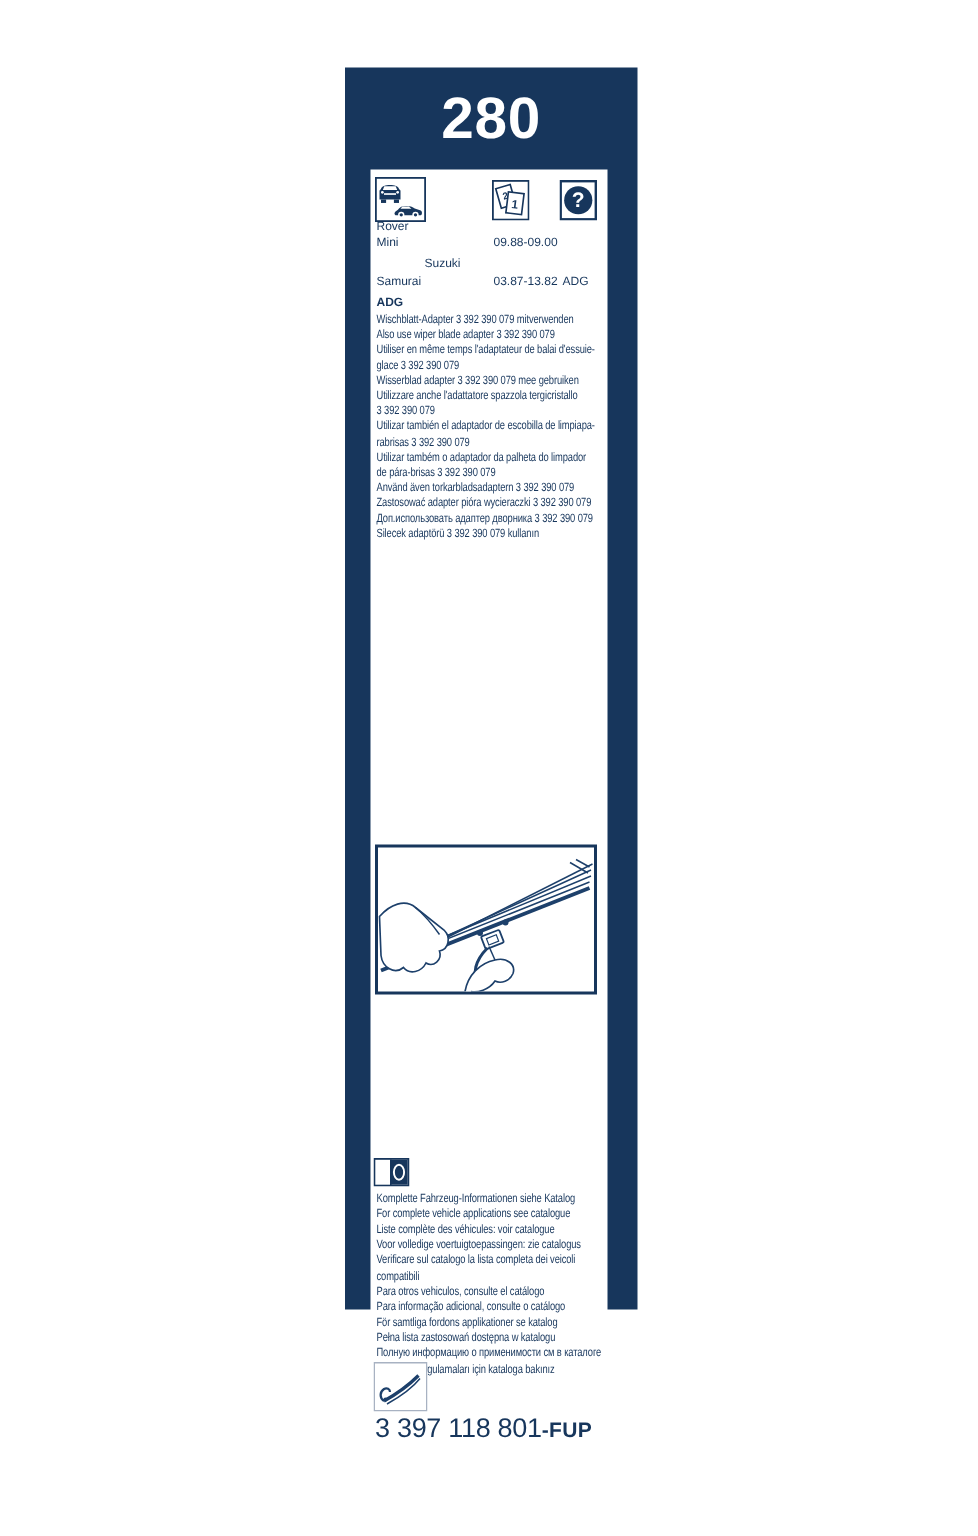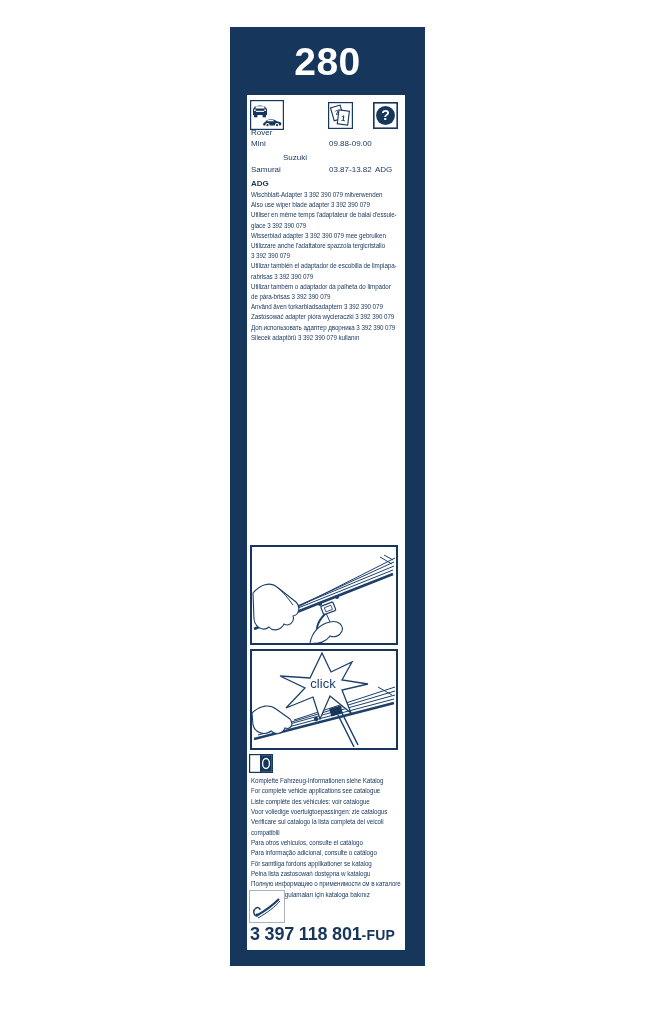--- a/index.html
+++ b/index.html
@@ -1,21 +1,21 @@
 <!DOCTYPE html>
 <html><head>
 <meta charset="utf-8">
 <style>
   html,body{margin:0;padding:0;}
   body{
     width:652px;height:1024px;background:#ffffff;position:relative;
     font-family:"Liberation Sans", sans-serif;color:#17365c;overflow:hidden;
   }
   .panel{
-    position:absolute;left:230px;top:27px;width:195px;height:939px;
+    position:absolute;left:230px;top:45px;width:195px;height:828px;
     background:#17365c;
   }
   .size-number{
     position:absolute;top:13px;left:0;width:100%;text-align:center;
     color:#ffffff;font-size:39px;font-weight:700;letter-spacing:0.5px;
   }
   .card{
     position:absolute;left:17px;top:68px;width:158px;height:855px;background:#ffffff;
   }
   .icon-box{position:absolute;}
@@ -34,21 +34,21 @@
   .cat-lines{top:681px;line-height:10.35px;}
   .text-block div{white-space:nowrap;}
   .illus{
     position:absolute;left:3px;border:2px solid #17365c;background:#ffffff;
   }
   .illus1{top:450px;width:144px;height:96px;}
   .illus2{top:554px;width:144px;height:97px;}
   .catalogue-icon{position:absolute;left:2px;top:659px;}
   .wiper-box{position:absolute;left:2px;top:795px;}
   .pn-row{position:absolute;left:3px;top:829px;white-space:nowrap;}
-  .pn{font-size:18px;font-weight:700;letter-spacing:-0.2px;}
+  .pn{font-size:18px;font-weight:400;letter-spacing:-0.2px;}
   .pn-suffix{font-size:14px;font-weight:700;letter-spacing:0.2px;}
   svg{display:block;}
 </style>
 </head>
 <body>
 
 <div class="panel">
   <div class="size-number">280</div>
 
   <div class="card">
@@ -145,39 +145,20 @@
         <g transform="rotate(-21 76 62)">
           <rect x="70" y="57" width="13" height="9" rx="1" fill="#ffffff" stroke-width="1.2"></rect>
           <rect x="73" y="59.5" width="7" height="4.5" stroke-width="0.8"></rect>
         </g>
         <path d="M73,67 C65,75 62,85 68,90 C73,94 79,90 77,84" stroke-width="2"></path>
         <path d="M58,96 C60,85 68,77 78,75 C86,73 92,78 90,84 C88,89 82,91 78,89 C74,95 66,97 62,96" fill="#ffffff" stroke-width="1.1"></path>
         <path d="M78,75 L74,66" stroke-width="1"></path>
       </svg>
     </div>
 
-    <div class="illus illus2">
-      <svg width="144" height="97" viewBox="0 0 144 97" fill="none" stroke="#1d406b">
-        <path d="M2,88 L142,52" stroke-width="2.6"></path>
-        <path d="M6,84 L142,48" stroke-width="1"></path>
-        <path d="M12,80 L143,44" stroke-width="1"></path>
-        <path d="M26,75 L143,40" stroke-width="1"></path>
-        <path d="M42,69 L143,36" stroke-width="1"></path>
-        <path d="M126,36 L140,44" stroke-width="1"></path>
-        <path d="M0,62 C8,54 18,53 24,58 L38,68 C42,73 39,79 33,77 C31,83 23,84 19,80 C13,85 3,82 1,74 Z" fill="#ffffff" stroke-width="1.1"></path>
-        <circle cx="64" cy="68" r="2.2" fill="#1d406b" stroke="none"></circle>
-        <circle cx="82" cy="62" r="2.2" fill="#1d406b" stroke="none"></circle>
-        <polygon points="70,2 79,21 100,11 90,29 116,33 90,39 99,62 78,45 68,68 61,46 34,57 53,37 28,25 58,27" fill="#ffffff" stroke-width="1.3"></polygon>
-        <text x="71" y="37" font-size="13" fill="#1d406b" stroke="none" text-anchor="middle" font-family="Liberation Sans, sans-serif">click</text>
-        <g transform="rotate(-16 84 60)">
-            <rect x="78" y="56" width="12" height="8" fill="#17365c" stroke="none"></rect>
-          </g>
-        <path d="M86,64 L102,96 M90,62 L106,94" stroke-width="1.5"></path>
-      </svg>
-    </div>
 
     <div class="catalogue-icon">
       <svg width="24" height="19" viewBox="0 0 24 19">
         <rect x="0.6" y="0.6" width="22.8" height="17.8" fill="#ffffff" stroke="#17365c" stroke-width="1.2"></rect>
         <rect x="11.5" y="1.2" width="11.3" height="16.6" fill="#17365c"></rect>
         <ellipse cx="17" cy="9.5" rx="3.4" ry="5" fill="none" stroke="#ffffff" stroke-width="1.3"></ellipse>
         <line x1="11.5" y1="1" x2="11.5" y2="18" stroke="#17365c" stroke-width="1"></line>
       </svg>
     </div>
 

